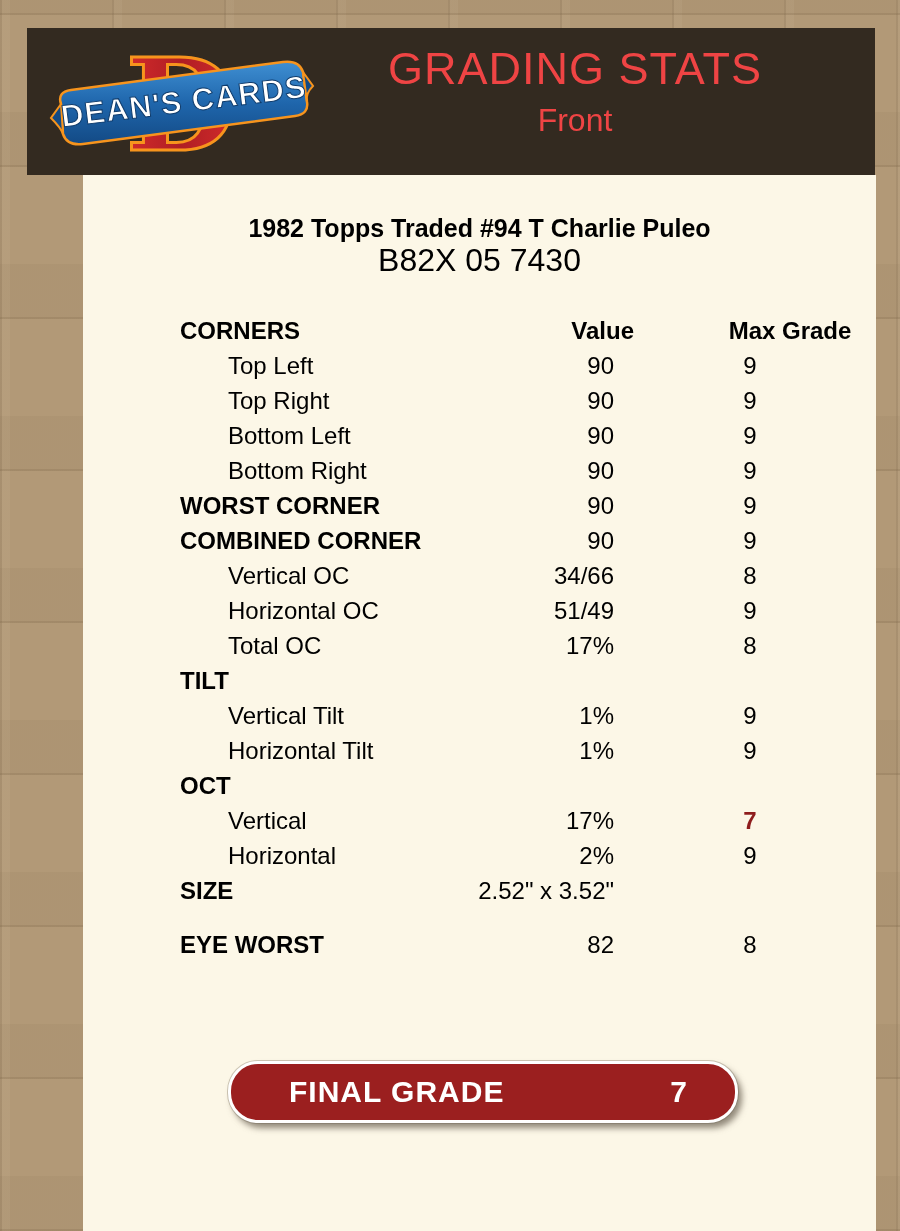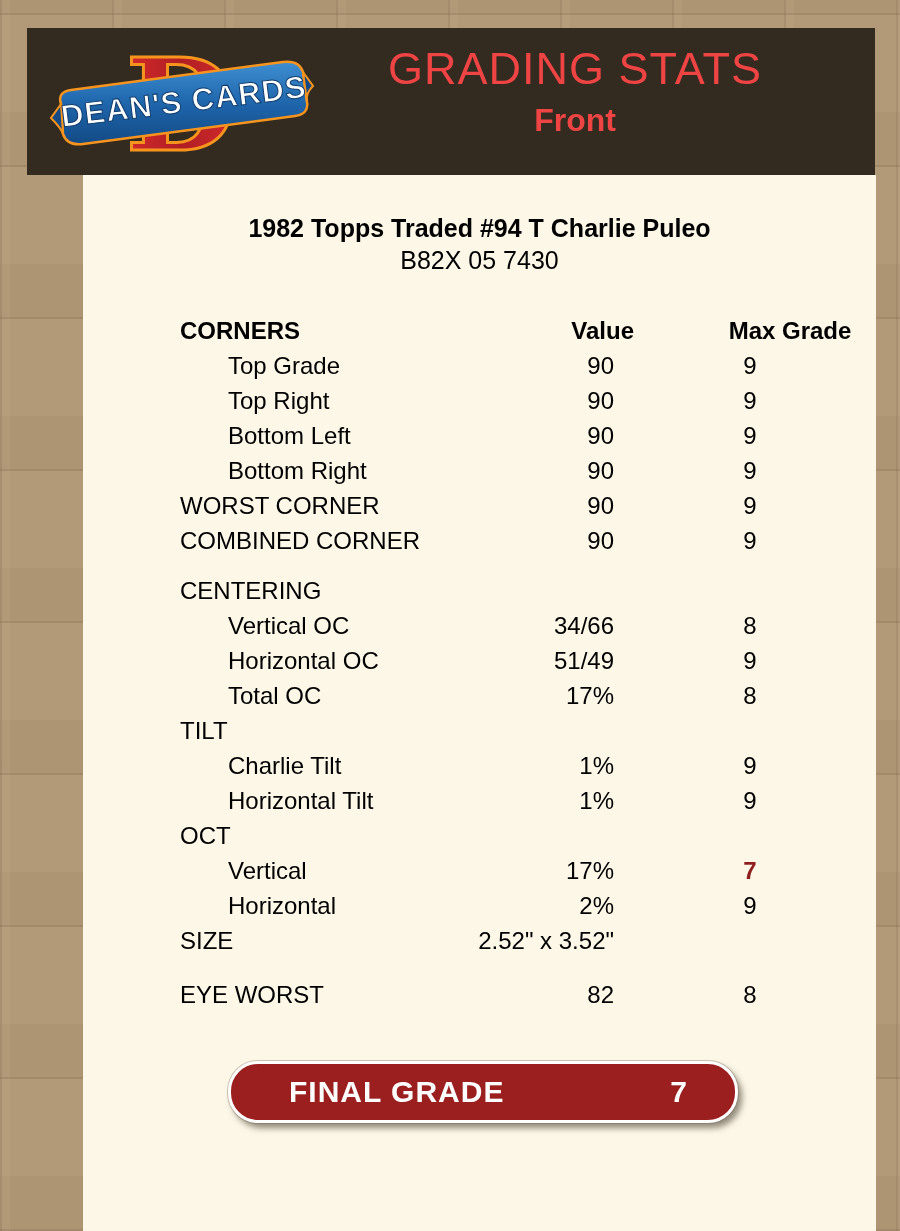--- a/index.html
+++ b/index.html
@@ -21,40 +21,40 @@
   .header{
     position:absolute;left:27px;top:28px;width:848px;height:147px;
     background:#332a20;
   }
   .logo{position:absolute;left:20px;top:4px;width:268px;height:140px;}
   .header-titles{
     position:absolute;left:248px;top:12px;width:600px;
     text-align:center;color:#ef4444;
   }
   .header-title{font-size:45px;font-weight:400;letter-spacing:1px;line-height:58px;}
-  .header-subtitle{font-size:32px;font-weight:700;line-height:44px;}
+  .header-subtitle{font-size:32px;font-weight:400;line-height:44px;}
 
   
   .panel{
     position:absolute;left:55px;top:175px;width:793px;height:1064px;
     background:#fcf7e7;
     margin-left:28px;
   }
   .card-title{margin:0;padding-top:37px;text-align:center;font-size:25px;font-weight:bold;color:#000;line-height:32px;}
-  .card-serial{margin:0;text-align:center;font-size:25px;font-weight:400;color:#000;line-height:33px;}
+  .card-serial{margin:0;text-align:center;font-size:32px;font-weight:400;color:#000;line-height:33px;}
 
   
   .stats{position:absolute;left:97px;top:138px;width:706px;}
   .row{display:grid;grid-template-columns:283px 151px 272px;line-height:35px;font-size:24px;color:#000;}
   .row .c-label{text-align:left;}
   .row .c-value{text-align:right;}
   .row .c-max{text-align:center;}
   .row.head{font-weight:bold;gap:20px;}
   .row .indent{padding-left:48px;}
-  .row .b{font-weight:normal;}
+  .row .b{font-weight:bold;}
   .gap-sm{margin-top:15px;}
   .gap-md{margin-top:19px;}
   .max-red{color:#8e1d1d;font-weight:bold;}
 
   
   .final-grade{
     position:absolute;left:145px;top:886px;width:504px;height:56px;
     background:#9b1f1f;
     border:3px solid #ffffff;
     border-radius:30px;
@@ -117,21 +117,21 @@
 
     <div class="stats">
 
       <div class="row head">
         <span class="c-label">CORNERS</span>
         <span class="c-value">Value</span>
         <span class="c-max">Max Grade</span>
       </div>
 
       <div class="row">
-        <span class="c-label indent">Top Grade</span>
+        <span class="c-label indent">Top Left</span>
         <span class="c-value">90</span>
         <span class="c-max">9</span>
       </div>
 
       <div class="row">
         <span class="c-label indent">Top Right</span>
         <span class="c-value">90</span>
         <span class="c-max">9</span>
       </div>
 
@@ -152,25 +152,20 @@
         <span class="c-value">90</span>
         <span class="c-max">9</span>
       </div>
 
       <div class="row">
         <span class="c-label b">COMBINED CORNER</span>
         <span class="c-value">90</span>
         <span class="c-max">9</span>
       </div>
 
-      <div class="row gap-sm">
-        <span class="c-label b">CENTERING</span>
-        <span class="c-value"></span>
-          <span class="c-max"></span>
-      </div>
 
       <div class="row">
         <span class="c-label indent">Vertical OC</span>
         <span class="c-value">34/66</span>
         <span class="c-max">8</span>
       </div>
 
       <div class="row">
         <span class="c-label indent">Horizontal OC</span>
         <span class="c-value">51/49</span>
@@ -183,21 +178,21 @@
         <span class="c-max">8</span>
       </div>
 
       <div class="row">
         <span class="c-label b">TILT</span>
         <span class="c-value"></span>
           <span class="c-max"></span>
       </div>
 
       <div class="row">
-        <span class="c-label indent">Charlie Tilt</span>
+        <span class="c-label indent">Vertical Tilt</span>
         <span class="c-value">1%</span>
         <span class="c-max">9</span>
       </div>
 
       <div class="row">
         <span class="c-label indent">Horizontal Tilt</span>
         <span class="c-value">1%</span>
         <span class="c-max">9</span>
       </div>
 

